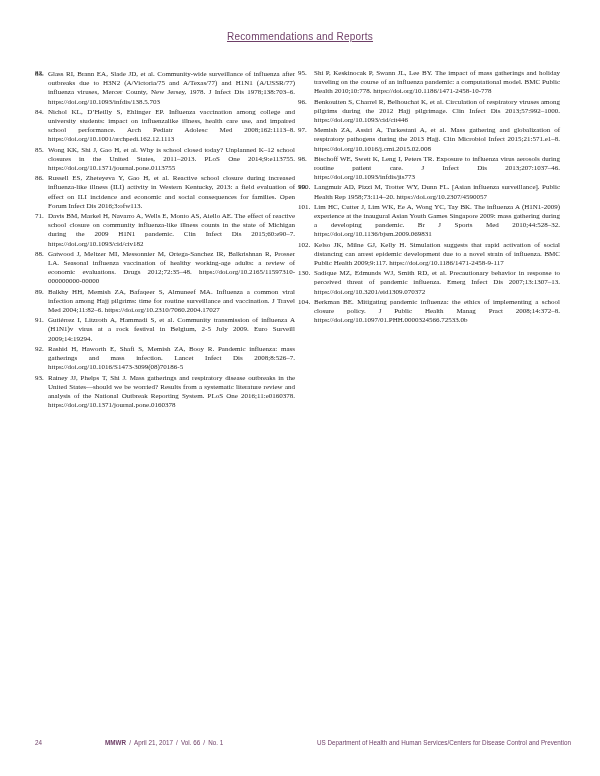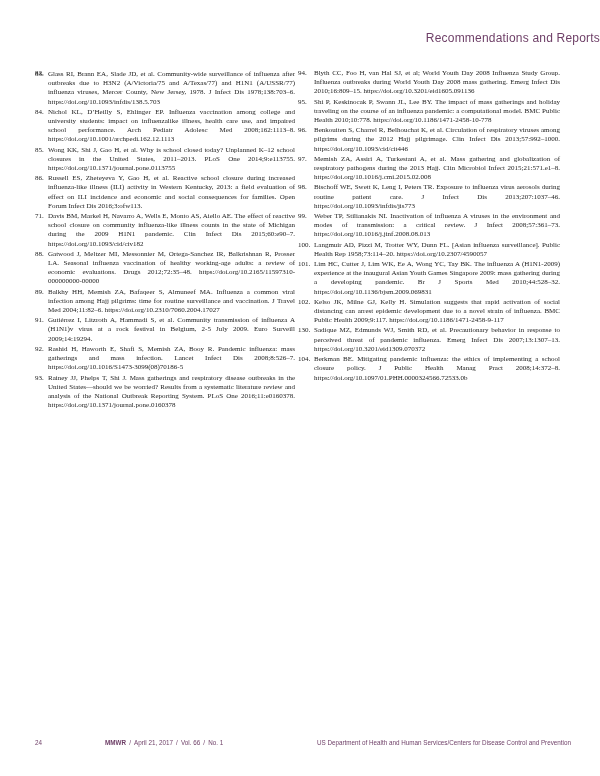--- a/index.html
+++ b/index.html
@@ -8,25 +8,26 @@
     width:600px;height:776px;
     background:#ffffff;
     font-family:"Liberation Serif", serif;
     color:#1c1c1c;
     overflow:hidden;
     margin:0 auto;
   }
   .running-head{
     position:absolute;
     top:31px;left:0;right:0;
-    text-align:right;
+    text-align:center;
     font-family:"Liberation Sans", sans-serif;
-    font-size:12px;
+    font-size:10px;
     letter-spacing:.2px;
     color:#6e3f67;
+    text-decoration:underline;
   }
   .columns{
     position:absolute;
     top:69px;left:35px;
     width:535px;
     display:flex;
     gap:3px;
   }
   .col{
     width:260px;
@@ -111,42 +112,39 @@
           <span class="ref-num">92.</span><span class="ref-text">Rashid H, Haworth E, Shafi S, Memish ZA, Booy R. Pandemic influenza: mass gatherings and mass infection. Lancet Infect Dis 2008;8:526–7. https://doi.org/10.1016/S1473-3099(08)70186-5</span>
         </div>
 
         <div class="ref">
           <span class="ref-num">93.</span><span class="ref-text">Rainey JJ, Phelps T, Shi J. Mass gatherings and respiratory disease outbreaks in the United States—should we be worried? Results from a systematic literature review and analysis of the National Outbreak Reporting System. PLoS One 2016;11:e0160378. https://doi.org/10.1371/journal.pone.0160378</span>
         </div>
       </div>
 
     <div class="col col-right">
 
-        <div class="ref">
-          <span class="ref-num">94.</span><span class="ref-text">Blyth CC, Foo H, van Hal SJ, et al; World Youth Day 2008 Influenza Study Group. Influenza outbreaks during World Youth Day 2008 mass gathering. Emerg Infect Dis 2010;16:809–15. https://doi.org/10.3201/eid1605.091136</span>
-        </div>
 
         <div class="ref">
           <span class="ref-num">95.</span><span class="ref-text">Shi P, Keskinocak P, Swann JL, Lee BY. The impact of mass gatherings and holiday traveling on the course of an influenza pandemic: a computational model. BMC Public Health 2010;10:778. https://doi.org/10.1186/1471-2458-10-778</span>
         </div>
 
         <div class="ref">
           <span class="ref-num">96.</span><span class="ref-text">Benkouiten S, Charrel R, Belhouchat K, et al. Circulation of respiratory viruses among pilgrims during the 2012 Hajj pilgrimage. Clin Infect Dis 2013;57:992–1000. https://doi.org/10.1093/cid/cit446</span>
         </div>
 
         <div class="ref">
           <span class="ref-num">97.</span><span class="ref-text">Memish ZA, Assiri A, Turkestani A, et al. Mass gathering and globalization of respiratory pathogens during the 2013 Hajj. Clin Microbiol Infect 2015;21:571.e1–8. https://doi.org/10.1016/j.cmi.2015.02.008</span>
         </div>
 
         <div class="ref">
           <span class="ref-num">98.</span><span class="ref-text">Bischoff WE, Swett K, Leng I, Peters TR. Exposure to influenza virus aerosols during routine patient care. J Infect Dis 2013;207:1037–46. https://doi.org/10.1093/infdis/jis773</span>
         </div>
 
         <div class="ref">
-          <span class="ref-num">99.</span><span class="ref-text">Weber TP, Stilianakis NI. Inactivation of influenza A viruses in the environment and modes of transmission: a critical review. J Infect 2008;57:361–73. https://doi.org/10.1016/j.jinf.2008.08.013</span>
+          <span class="ref-num">99.</span>
         </div>
 
         <div class="ref">
           <span class="ref-num">100.</span><span class="ref-text">Langmuir AD, Pizzi M, Trotter WY, Dunn FL. [Asian influenza surveillance]. Public Health Rep 1958;73:114–20. https://doi.org/10.2307/4590057</span>
         </div>
 
         <div class="ref">
           <span class="ref-num">101.</span><span class="ref-text">Lim HC, Cutter J, Lim WK, Ee A, Wong YC, Tay BK. The influenza A (H1N1-2009) experience at the inaugural Asian Youth Games Singapore 2009: mass gathering during a developing pandemic. Br J Sports Med 2010;44:528–32. https://doi.org/10.1136/bjsm.2009.069831</span>
         </div>
 

